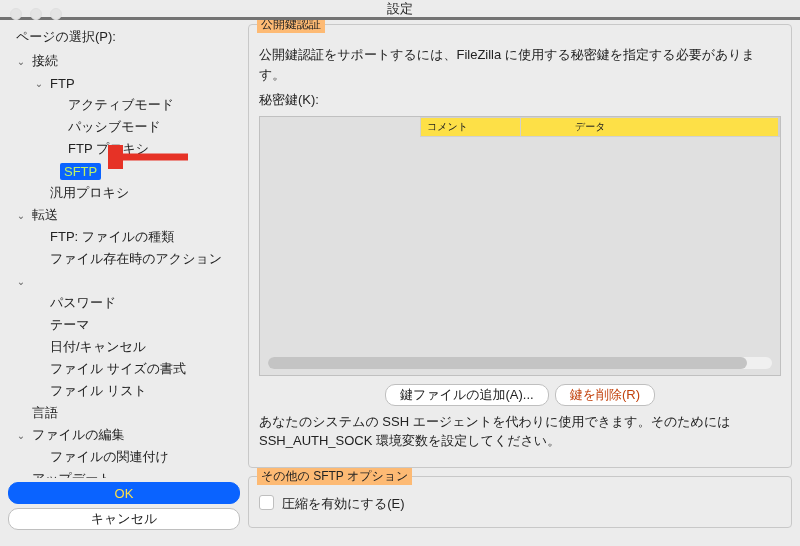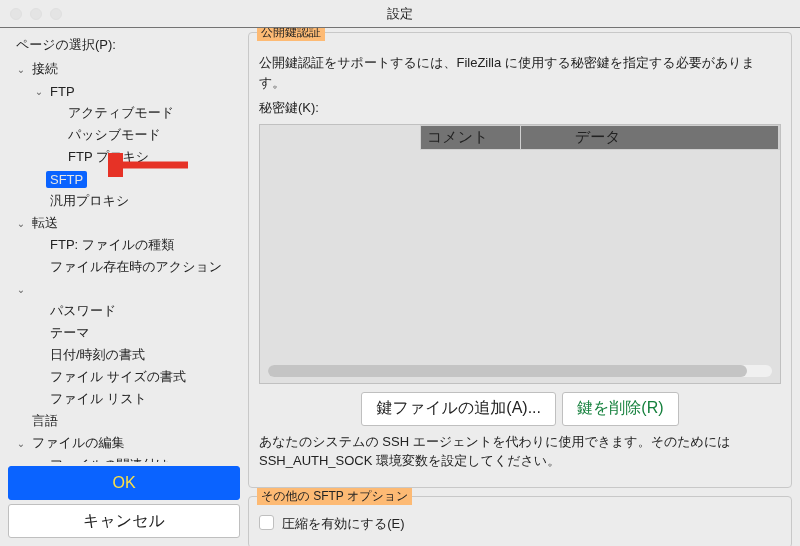--- a/index.html
+++ b/index.html
@@ -6,26 +6,26 @@
     body {
       font-family: -apple-system, BlinkMacSystemFont, "Hiragino Kaku Gothic Pro", sans-serif;
       font-size: 13px;
       background: #ececec;
       color: #222;
       width: 800px;
       height: 546px;
       overflow: hidden;
     }
     .titlebar {
-      height: 28px;
+      height: 20px;
       display: flex;
       align-items: center;
       justify-content: center;
       position: relative;
-      border-bottom: 1px solid #737373;
+      border-bottom: 3px solid #737373;
     }
     .traffic-lights {
       position: absolute;
       left: 10px;
       top: 8px;
       display: flex;
       gap: 8px;
     }
     .traffic-lights span {
       width: 12px;
@@ -81,40 +81,41 @@
     .tree-item .label {
       padding: 1px 4px;
       border-radius: 2px;
       display: inline-block;
     }
     .depth-0 { padding-left: 6px; }
     .depth-1 { padding-left: 24px; }
     .depth-2 { padding-left: 42px; }
     .tree-item.selected .label {
       background: #0a63ff;
-      color: #e5e5e5;
+      color: #bef264;
+      margin-left: 14px;
     }
     .arrow-overlay {
       position: absolute;
       left: 100px;
       top: 95px;
       pointer-events: none;
     }
     .buttons-bottom {
       display: flex;
       flex-direction: column;
       gap: 4px;
       margin-top: 4px;
     }
     .btn {
-      height: 34px;
+      height: 22px;
       border: 1px solid #bfbfbf;
-      border-radius: 3px;
+      border-radius: 10px;
       background: #fff;
-      font-size: 16px;
+      font-size: 13px;
       display: flex;
       align-items: center;
       justify-content: center;
       cursor: default;
     }
     .btn-primary {
       background: #0a63ff;
       border-color: #0a63ff;
       color: #fde047;
     }
@@ -146,24 +147,24 @@
     }
     .table-box {
       background: #e0e0e0;
       border: 1px solid #c0c0c0;
       height: 260px;
       display: flex;
       flex-direction: column;
     }
     .table-header {
       display: flex;
-      background: #737373;
+      background: #fde047;
       margin-left: 160px;
       border: 1px solid #d0d0d0;
-      font-size: 15px;
+      font-size: 10px;
     }
     .table-header > div {
       padding: 2px 6px;
       border-right: 1px solid #d0d0d0;
     }
     .th-comment { width: 100px; }
     .th-data { flex: 1; margin-left: 48px; }
     .table-body { flex: 1; }
     .table-scroll {
       height: 12px;
@@ -180,21 +181,21 @@
       background: #c4c4c4;
       border-radius: 6px;
     }
     .table-buttons {
       display: flex;
       gap: 6px;
       justify-content: center;
       margin: 8px 0 6px 0;
     }
     .table-buttons .btn { padding: 0 14px; }
-    .btn.disabled { color: #15803d; }
+    .btn.disabled { color: #c2410c; }
     .checkbox-row {
       display: flex;
       gap: 8px;
       margin: 4px 0;
     }
     .checkbox-row .box {
       width: 15px;
       height: 15px;
       border: 1px solid #bfbfbf;
       border-radius: 3px;
@@ -264,21 +265,21 @@
           <div class="tree-item depth-1">
             <span class="chev"></span>
             <span class="label">パスワード</span>
           </div>
           <div class="tree-item depth-1">
             <span class="chev"></span>
             <span class="label">テーマ</span>
           </div>
           <div class="tree-item depth-1">
             <span class="chev"></span>
-            <span class="label">日付/時刻の書式</span>
+            <span class="label">日付/キャンセル</span>
           </div>
           <div class="tree-item depth-1">
             <span class="chev"></span>
             <span class="label">ファイル サイズの書式</span>
           </div>
           <div class="tree-item depth-1">
             <span class="chev"></span>
             <span class="label">ファイル リスト</span>
           </div>
           <div class="tree-item depth-0">

